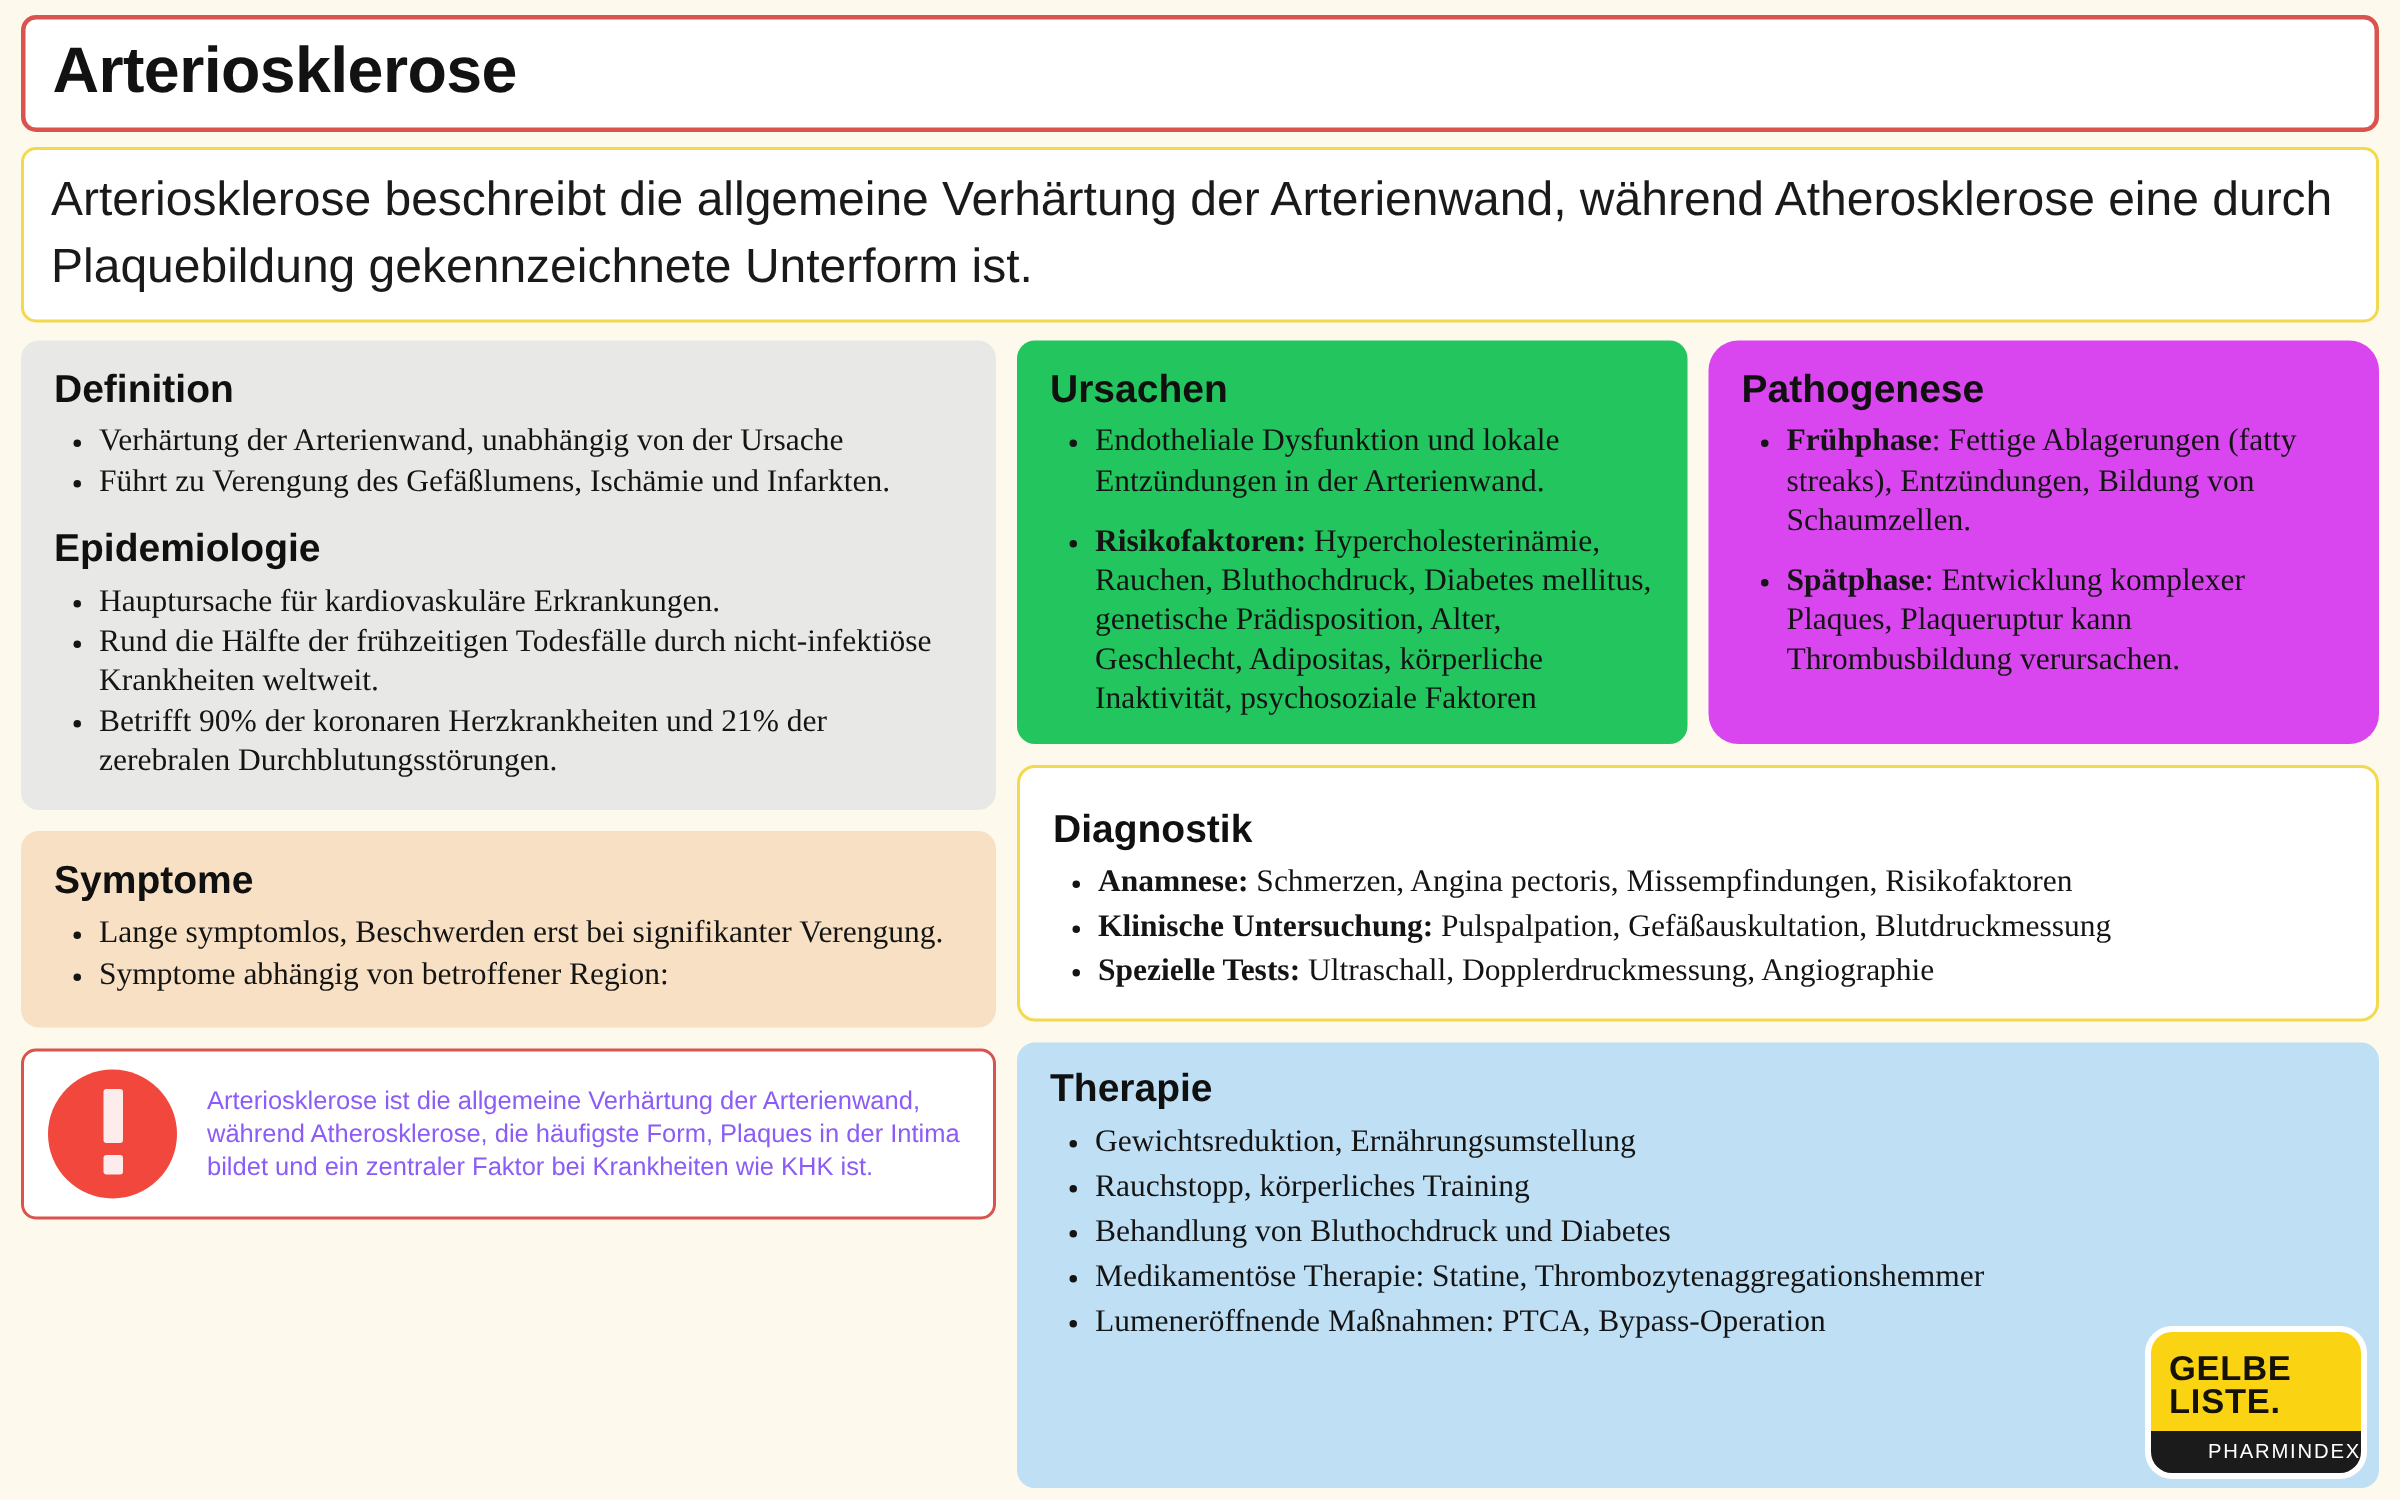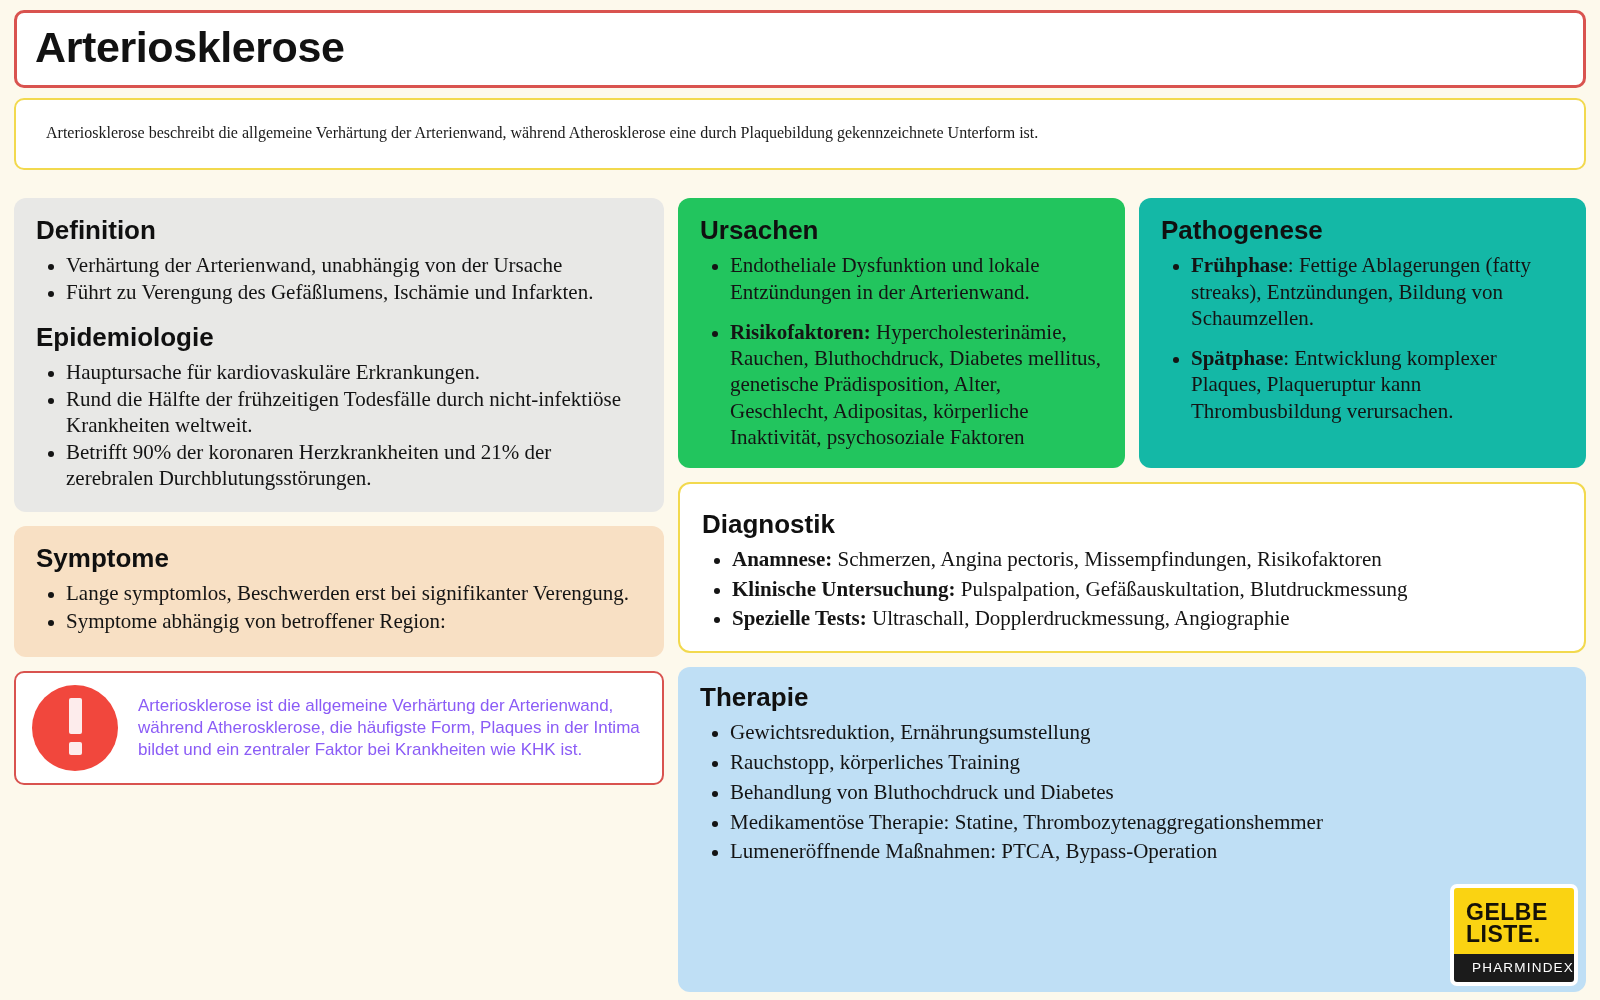--- a/index.html
+++ b/index.html
@@ -45,34 +45,32 @@
   
   .subtitle-box {
     border: 2px solid #f2d94e;
     border-radius: 10px;
     background: #ffffff;
     padding: 10px 18px 12px 18px;
     margin-bottom: 12px;
     flex: 0 0 auto;
   }
   .subtitle-box p {
-    margin: 12px;
-    font-size: 16px;
+    margin: 0;
+    font-size: 32px;
     line-height: 1.42;
     color: #1a1a1a;
-    font-family: Liberation Serif, serif;
   }
 
   
   .body-grid {
     display: flex;
     gap: 14px;
     flex: 1 1 auto;
     min-height: 0;
-    margin-top: 16px;
   }
   .col-left {
     width: 650px;
     display: flex;
     flex-direction: column;
     gap: 14px;
     flex: 0 0 650px;
   }
   .col-right {
     flex: 1 1 auto;
@@ -187,24 +185,25 @@
   .card-ursachen {
     background: #22c55e;
     flex: 1 1 0;
     padding-top: 16px;
     padding-bottom: 18px;
   }
   .card-ursachen li { margin-bottom: 14px; line-height: 1.25; }
   .card-ursachen li:last-child { margin-bottom: 0; }
 
   .card-pathogenese {
-    background: #14b8a6;
+    background: #d946ef;
     flex: 1 1 0;
     padding-top: 16px;
     padding-bottom: 18px;
+    border-radius: 20px;
   }
   .card-pathogenese li { margin-bottom: 14px; line-height: 1.25; }
   .card-pathogenese li:last-child { margin-bottom: 0; }
 
   .card-diagnostik {
     background: #ffffff;
     border: 2px solid #f2d94e;
     flex: 0 0 auto;
     padding-top: 24px;
     padding-bottom: 16px;
@@ -218,22 +217,22 @@
     padding-bottom: 16px;
     position: relative;
   }
   .card-therapie li { line-height: 1.33; margin-bottom: 2px; }
 
   
   .logo {
     position: absolute;
     right: 12px;
     bottom: 10px;
-    width: 120px;
-    border-radius: 3px;
+    width: 140px;
+    border-radius: 14px;
     overflow: hidden;
     background: #ffffff;
     box-shadow: 0 0 0 4px #ffffff;
   }
   .logo-top {
     background: #fad312;
     padding: 13px 10px 9px 12px;
   }
   .logo-top .l1, .logo-top .l2 {
     font-size: 23px;

